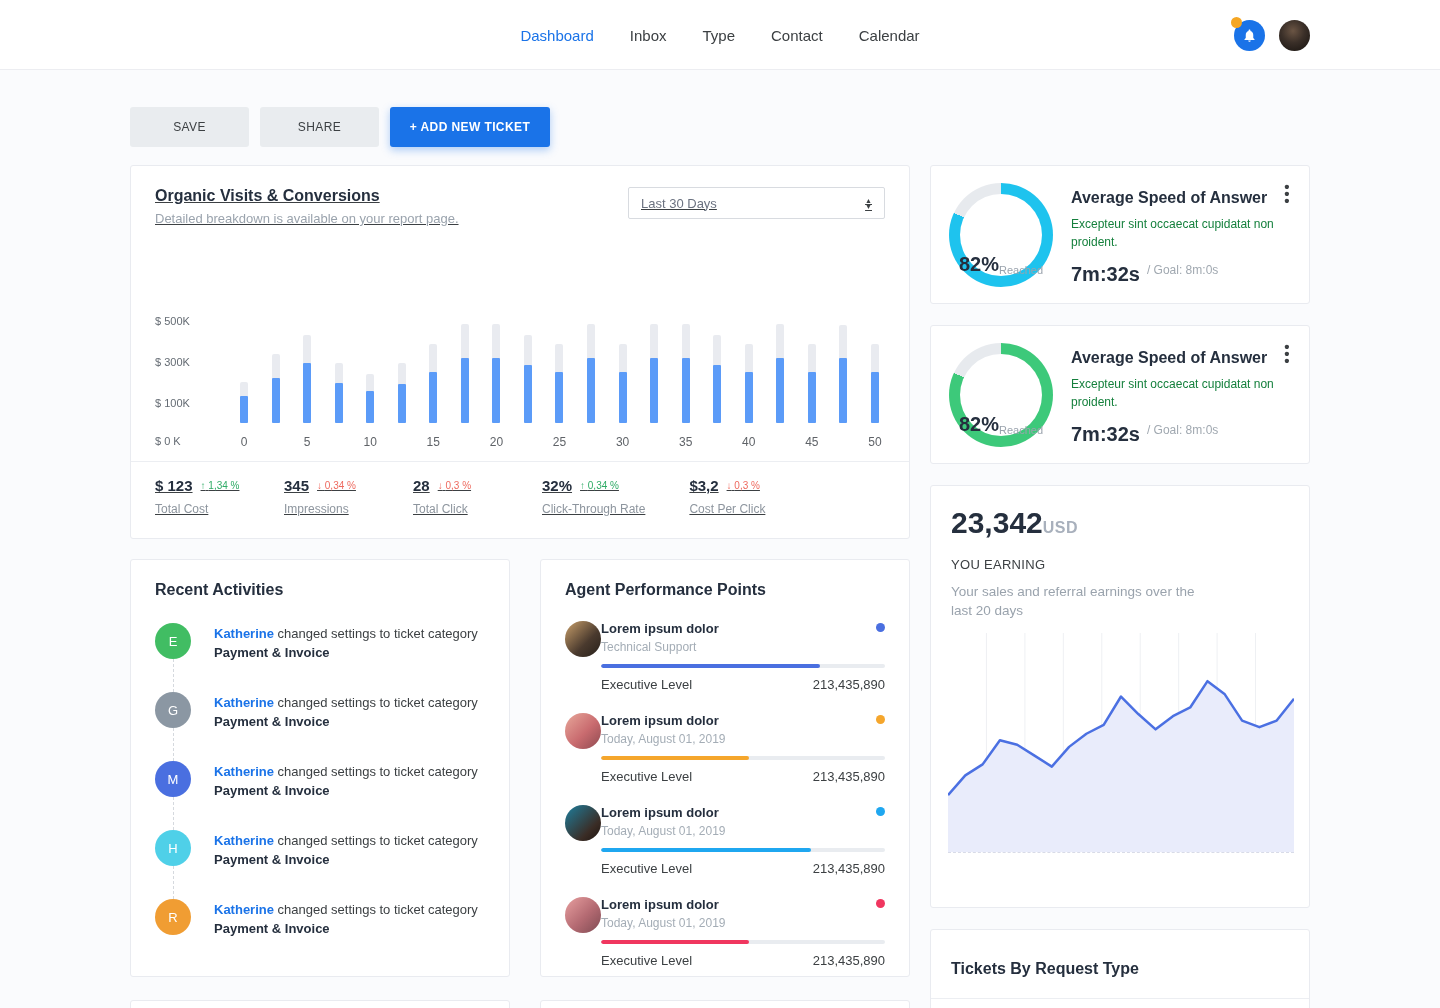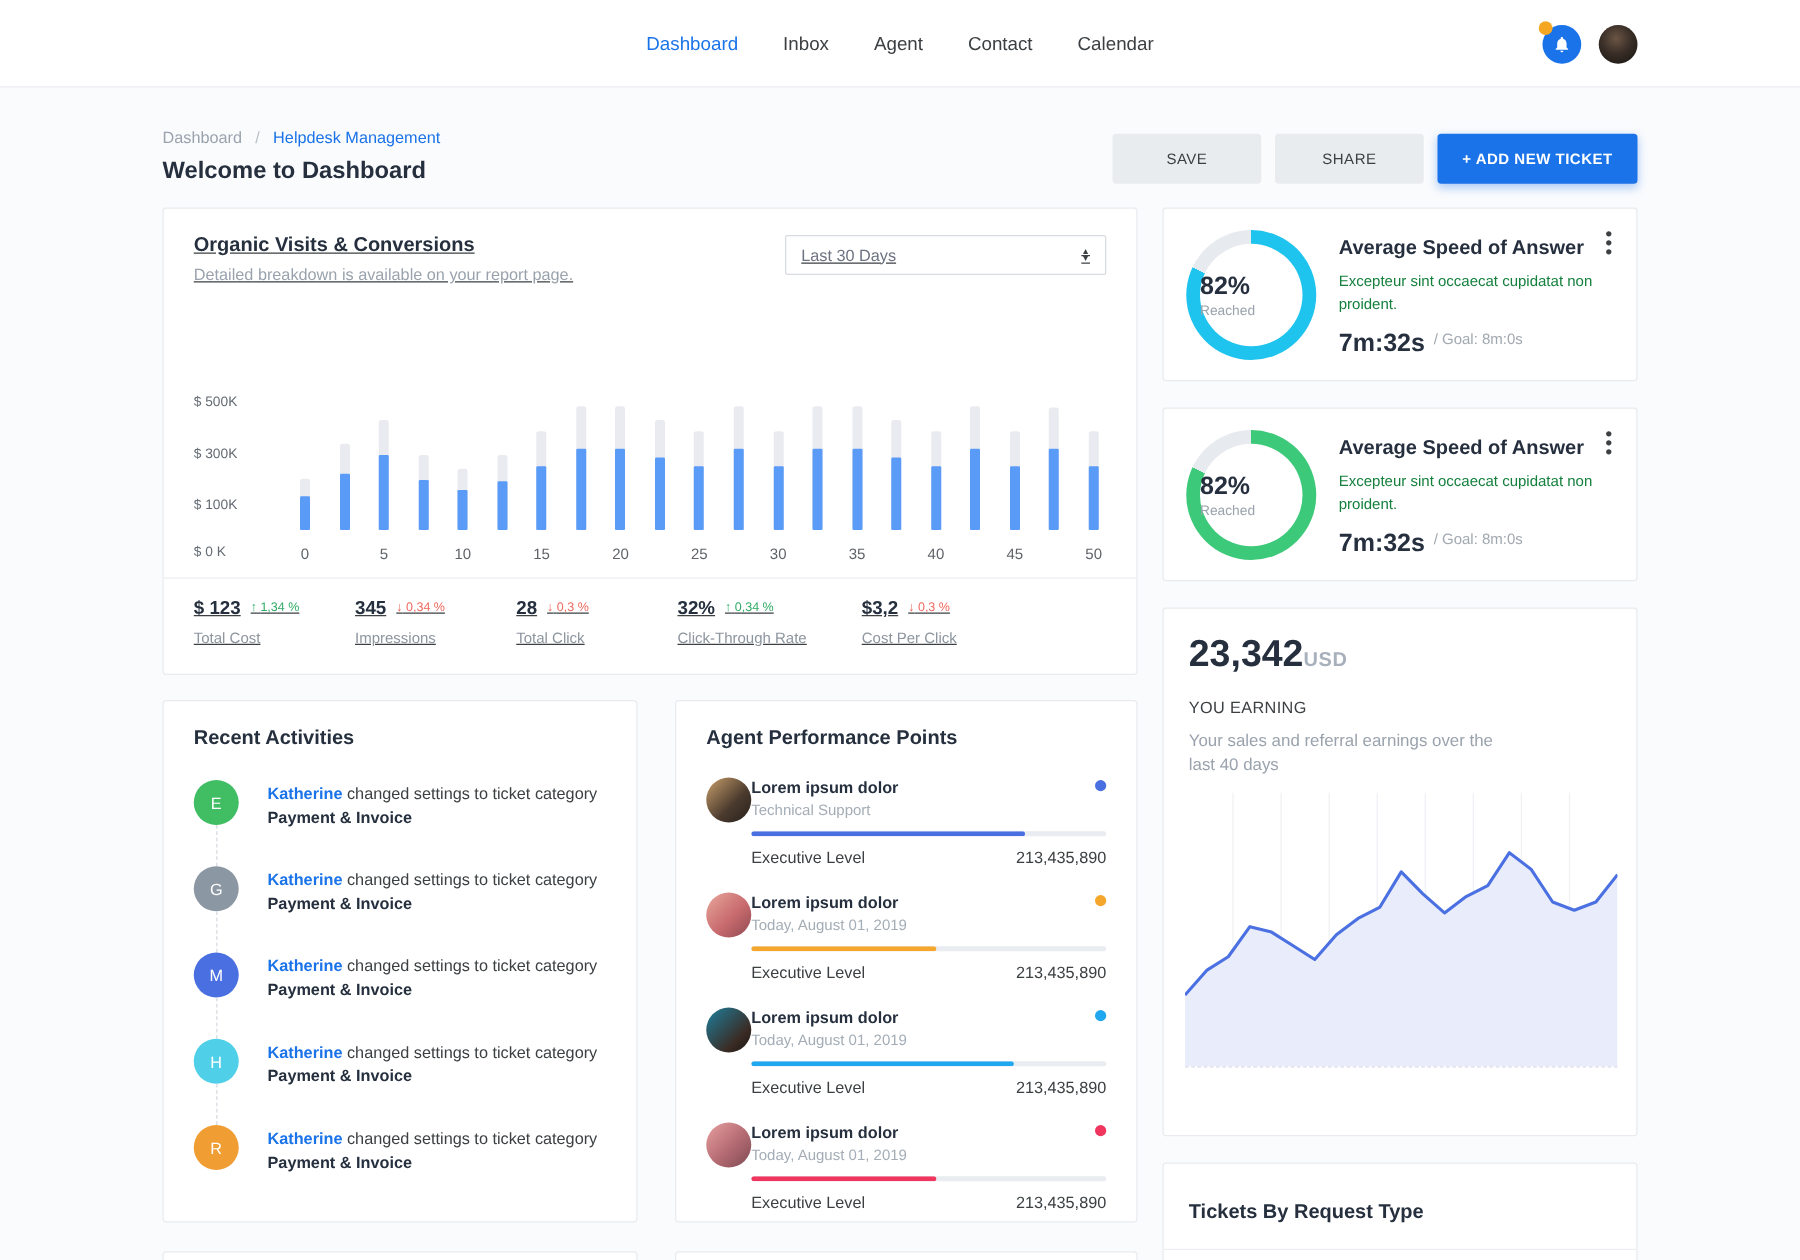--- a/index.html
+++ b/index.html
@@ -85,21 +85,21 @@
   .agent-name { font-size:13px; font-weight:700; color:#252f3e; }
   .agent-sub { font-size:12px; color:#a4adb6; margin-top:4px; }
   .agent-dot { position:absolute; right:0; top:2px; width:9px; height:9px; border-radius:50%; }
   .agent-track { margin-top:10px; height:4px; border-radius:2px; background:#e9ecf0; overflow:hidden; }
   .agent-bar { height:4px; border-radius:2px; }
   .agent-meta { margin-top:9px; display:flex; justify-content:space-between; font-size:13px; color:#3c4043; }
 
   
   .speed-card { height:139px; padding:17px 18px; display:flex; gap:18px; margin-bottom:21px; position:relative; }
   .donut { width:104px; height:104px; border-radius:50%; position:relative; flex-shrink:0; }
-  .donut-hole { position:absolute; inset:11px; background:#fff; border-radius:50%; display:flex; flex-direction:column; align-items:flex-start; justify-content:center; }
+  .donut-hole { position:absolute; inset:11px; background:#fff; border-radius:50%; display:flex; flex-direction:row; align-items:flex-end; justify-content:center; }
   .donut-pct { font-size:20px; font-weight:700; color:#252f3e; }
   .donut-reached { font-size:11px; color:#9aa3ad; margin-top:2px; }
   .speed-body { padding-top:6px; }
   .speed-title { font-size:16px; font-weight:700; color:#252f3e; }
   .speed-desc { font-size:12px; color:#15803d; line-height:1.5; margin-top:8px; width:225px; }
   .speed-time-row { margin-top:12px; display:flex; align-items:flex-start; gap:7px; }
   .speed-time { font-size:20px; font-weight:700; color:#252f3e; }
   .speed-goal { font-size:12px; color:#a0a8b0; }
   .kebab { position:absolute; right:14px; top:18px; width:16px; text-align:center; color:#3c4043; font-size:15px; font-weight:700; line-height:.45; cursor:pointer; letter-spacing:0; }
   .kebab span { display:block; }
@@ -124,46 +124,38 @@
   .stub-a { width:380px; }
   .stub-b { width:370px; }
 </style>
 </head>
 <body>
 
 <div class="topbar">
   <div class="nav-menu">
       <div class="nav-item active"><span>Dashboard</span></div>
       <div class="nav-item"><span>Inbox</span></div>
-      <div class="nav-item"><span>Agent</span></div>
+      <div class="nav-item"><span>Type</span></div>
       <div class="nav-item"><span>Contact</span></div>
       <div class="nav-item"><span>Calendar</span></div>
     </div>
   <div class="top-icons">
     <div class="bell-wrap">
       <div class="bell-circle">
         <svg width="15" height="15" viewBox="0 0 24 24" fill="#ffffff">
             <path d="M12 22c1.1 0 2-.9 2-2h-4c0 1.1.9 2 2 2zm6-6v-5c0-3.07-1.63-5.64-4.5-6.32V4c0-.83-.67-1.5-1.5-1.5S10.5 3.17 10.5 4v.68C7.64 5.36 6 7.92 6 11v5l-2 2v1h16v-1l-2-2z"></path>
           </svg>
       </div>
       <div class="bell-dot"></div>
     </div>
     <div class="user-avatar"></div>
   </div>
 </div>
 
 <div class="page-head">
-  <div>
-    <div class="breadcrumb">
-      <span class="crumb-root">Dashboard</span>
-      <span class="crumb-sep">/</span>
-      <span class="crumb-cur">Helpdesk Management</span>
-    </div>
-    <div class="page-title">Welcome to Dashboard</div>
-  </div>
   <div class="head-actions">
     <button class="btn btn-gray">SAVE</button>
     <button class="btn btn-gray">SHARE</button>
     <button class="btn btn-primary">+ ADD NEW TICKET</button>
   </div>
 </div>
 
 <div class="content">
 
   <div class="col-left">
@@ -541,21 +533,21 @@
           <span>•</span>
         </div>
     </div>
 
     <div class="card earnings-card">
       <div class="earn-amount-row">
         <span class="earn-amount">23,342</span>
         <span class="earn-cur">USD</span>
       </div>
       <div class="earn-label">YOU EARNING</div>
-      <div class="earn-desc">Your sales and referral earnings over the last 40 days</div>
+      <div class="earn-desc">Your sales and referral earnings over the last 20 days</div>
       <svg class="earn-chart" id="earn-chart" viewBox="0 0 346 220" preserveAspectRatio="none">
           <line x1="38.44444444444444" x2="38.44444444444444" y1="0" y2="220" stroke="#eef0f3" stroke-width="1"></line>
           <line x1="76.88888888888889" x2="76.88888888888889" y1="0" y2="220" stroke="#eef0f3" stroke-width="1"></line>
           <line x1="115.33333333333333" x2="115.33333333333333" y1="0" y2="220" stroke="#eef0f3" stroke-width="1"></line>
           <line x1="153.77777777777777" x2="153.77777777777777" y1="0" y2="220" stroke="#eef0f3" stroke-width="1"></line>
           <line x1="192.22222222222223" x2="192.22222222222223" y1="0" y2="220" stroke="#eef0f3" stroke-width="1"></line>
           <line x1="230.66666666666666" x2="230.66666666666666" y1="0" y2="220" stroke="#eef0f3" stroke-width="1"></line>
           <line x1="269.1111111111111" x2="269.1111111111111" y1="0" y2="220" stroke="#eef0f3" stroke-width="1"></line>
           <line x1="307.55555555555554" x2="307.55555555555554" y1="0" y2="220" stroke="#eef0f3" stroke-width="1"></line>
           <polygon points="0,162.8 17.3,143 34.6,132 51.9,107.8 69.2,112.2 86.5,123.2 103.8,134.2 121.1,114.4 138.4,101.19999999999999 155.70000000000002,92.4 173,63.80000000000001 190.3,81.4 207.6,96.79999999999998 224.9,83.6 242.2,74.79999999999998 259.5,48.400000000000006 276.8,61.599999999999994 294.09999999999997,88 311.40000000000003,94.60000000000001 328.7,88 346,66 346,220 0,220" fill="#e9ecfb"></polygon>

